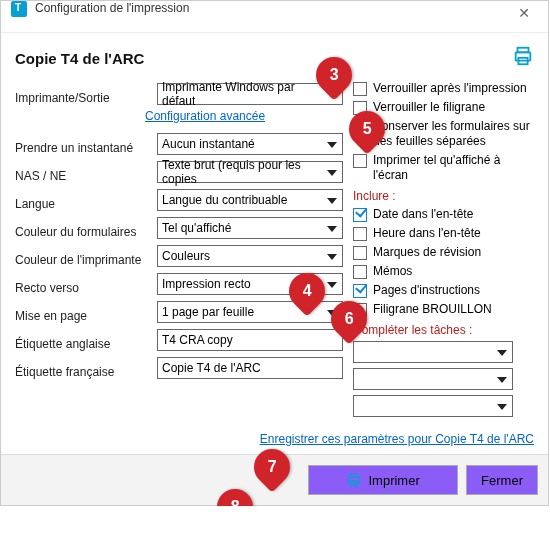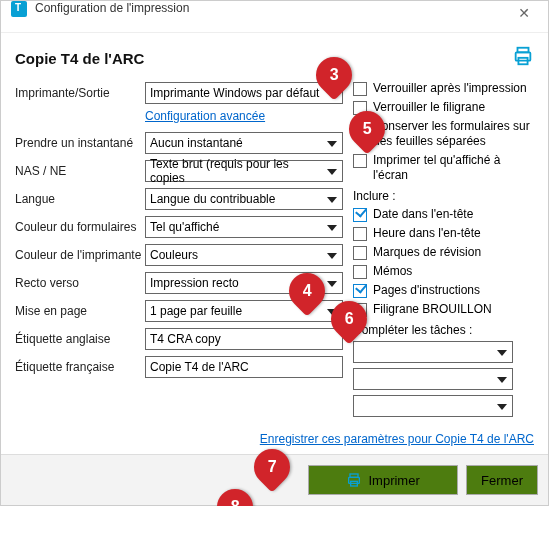--- a/index.html
+++ b/index.html
@@ -11,37 +11,37 @@
   .titlebar .title { font-size:12px; color:#333;}
   .titlebar .close { margin-left:auto; font-size:14px; color:#666; padding:4px 8px; cursor:default;}
   .content { padding:12px 14px 6px 14px; }
   .header-row { display:flex; align-items:center; margin-bottom:10px;}
   .header-row h2 { margin:0; font-size:15px; font-weight:bold; color:#111;}
   .printer-icon { margin-left:auto; }
   .printer-svg { width:22px; height:22px; }
   .cols { display:flex; gap:10px; font-size:12px;}
   .col-left { flex:0 0 328px; }
   .col-right { flex:1; }
-  .row { display:flex; align-items:center; margin-bottom:4px; height:24px;}
+  .row { display:flex; align-items:flex-end; margin-bottom:4px; height:24px;gap:12px;}
   .row .lbl { width:130px; color:#222;}
   .row .ctl { flex:1; }
   .select, .textfield { width:100%; height:22px; border:1px solid #666; background:#fff; padding:0 20px 0 4px; font-size:12px; position:relative; display:flex; align-items:center;}
   .select::after { content:""; position:absolute; right:5px; top:8px; border-left:5px solid transparent; border-right:5px solid transparent; border-top:6px solid #222;}
   .textfield { padding:0 4px;}
   .link { color:#0066cc; text-decoration:underline; font-size:12px; cursor:default;}
   .adv-link-row { margin-left:130px; margin-bottom:8px;}
   .chk-row { display:flex; align-items:flex-start; margin-bottom:4px; font-size:12px; line-height:15px;}
   .chk { width:14px; height:14px; border:1px solid #666; background:#fff; margin-right:6px; flex-shrink:0; margin-top:1px; position:relative;}
   .chk.checked { border-color:#0a84d6;}
   .chk.checked::after { content:""; position:absolute; left:2px; top:-1px; width:8px; height:5px; border-left:2px solid #0a84d6; border-bottom:2px solid #0a84d6; transform:rotate(-50deg);}
-  .group-lbl { font-size:12px; color:#000000; margin:6px 0 4px 0;}
+  .group-lbl { font-size:12px; color:#b91c1c; margin:6px 0 4px 0;}
   .right-sel { width:160px; margin-bottom:5px;}
   .save-link-row { text-align:right; margin:4px 14px 8px 0; font-size:11.5px;}
   .footer { background:#f3f3f3; border-top:1px solid #ddd; padding:10px; display:flex; justify-content:flex-end; gap:8px;}
-  .btn { height:30px; border:1px solid #aaa; background:#4d7c0f; font-size:13px; display:inline-flex; align-items:center; justify-content:center; padding:0 14px; cursor:default;}
+  .btn { height:30px; border:1px solid #aaa; background:#8b5cf6; font-size:13px; display:inline-flex; align-items:center; justify-content:center; padding:0 14px; cursor:default;}
   .btn.primary { width:150px; }
   .btn .printer-svg { width:16px; height:16px; margin-right:6px;}
   .callout { position:absolute; background:#d1242a; color:#fff; width:36px; height:36px; border-radius:50% 50% 50% 4px; transform:rotate(-45deg); box-shadow:1px 1px 3px rgba(0,0,0,0.3); display:flex; align-items:center; justify-content:center; z-index:50;}
   .callout span { transform:rotate(45deg); font-weight:bold; font-size:16px;}
 </style>
 </head>
 <body>
 
 <div class="window">
   <div class="titlebar">

